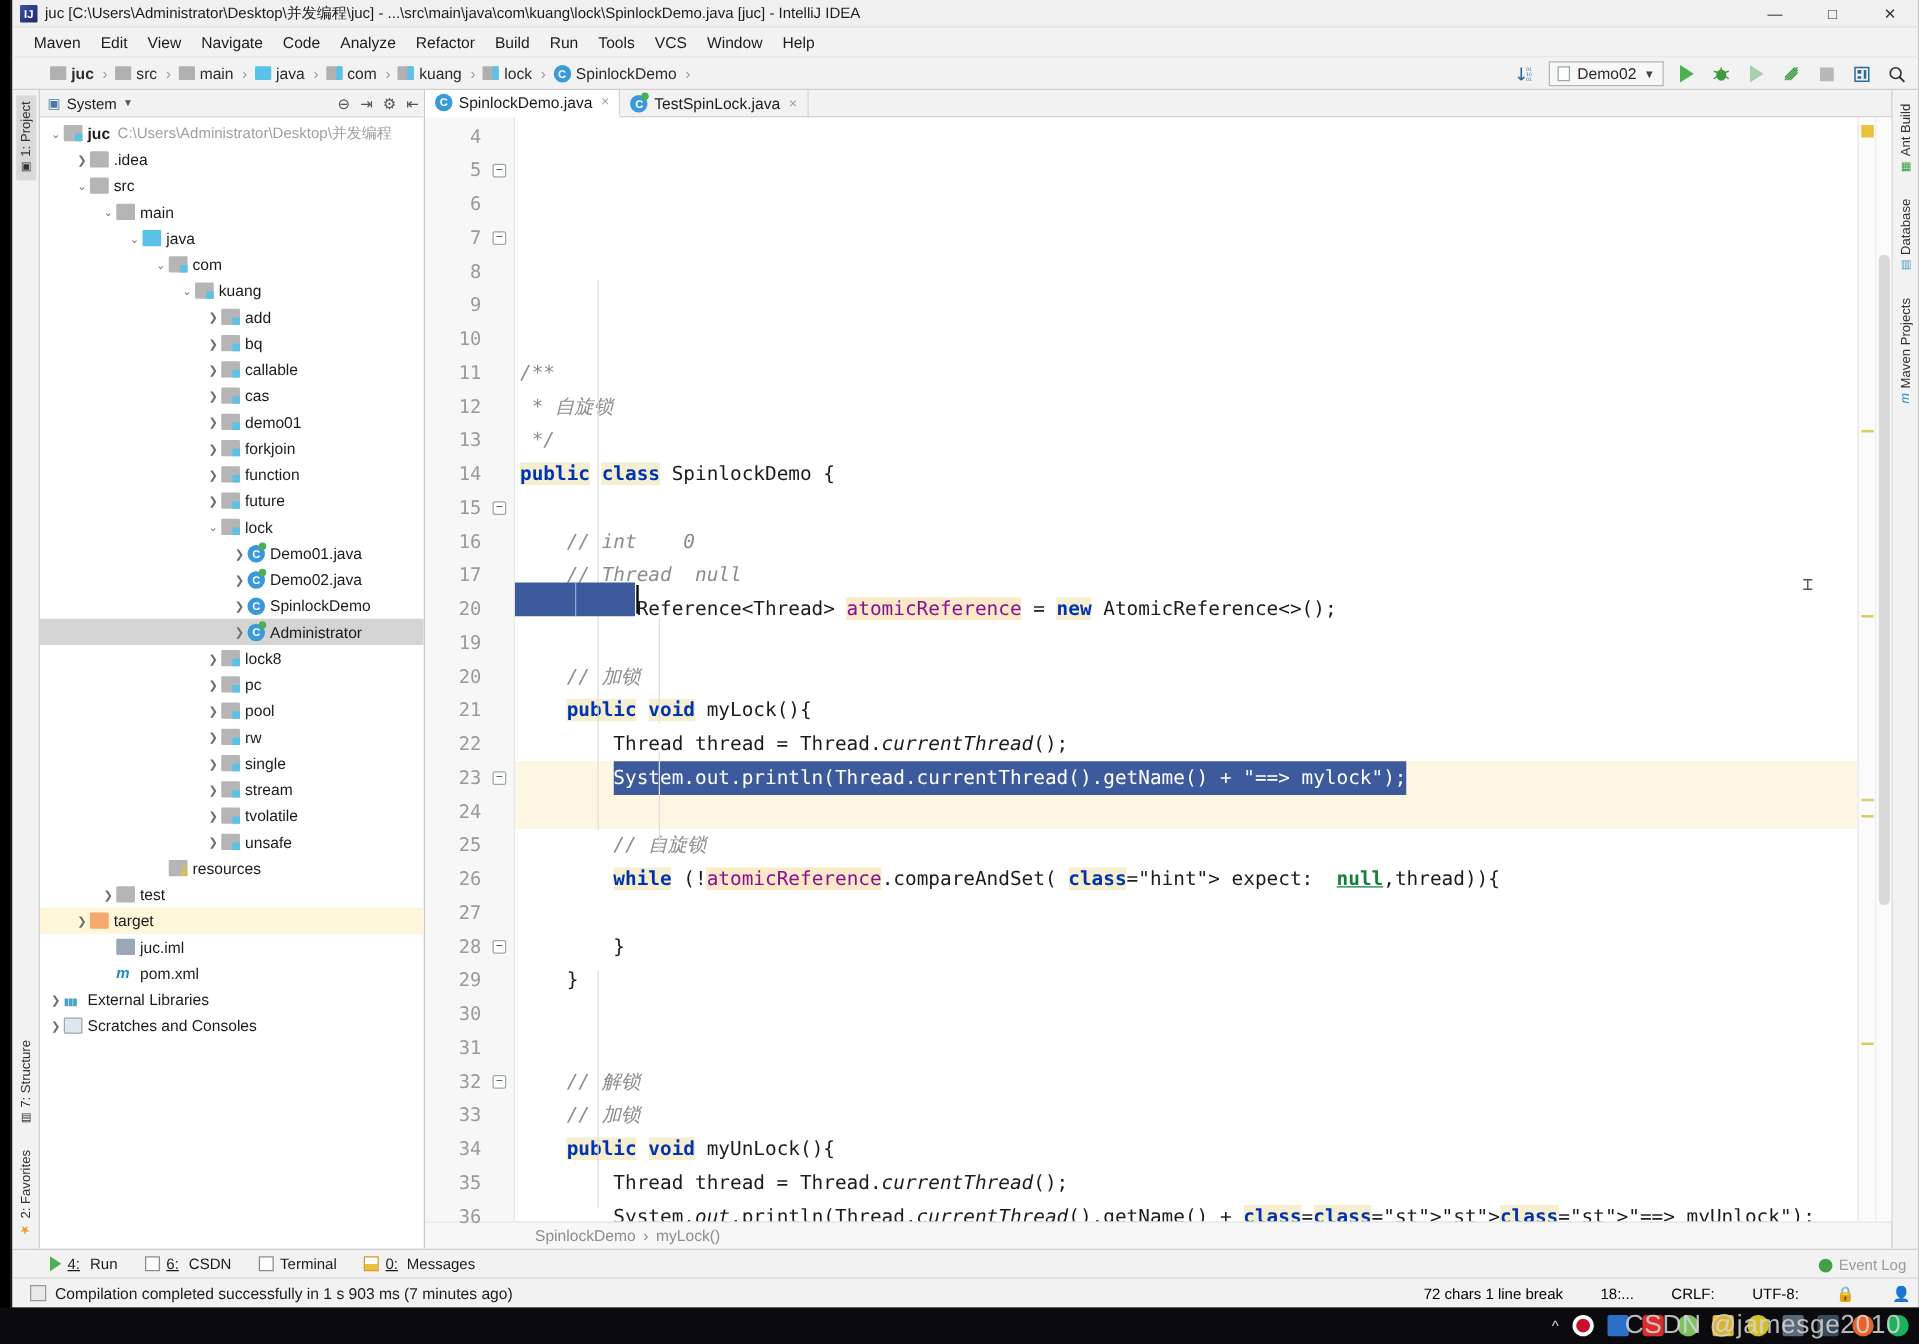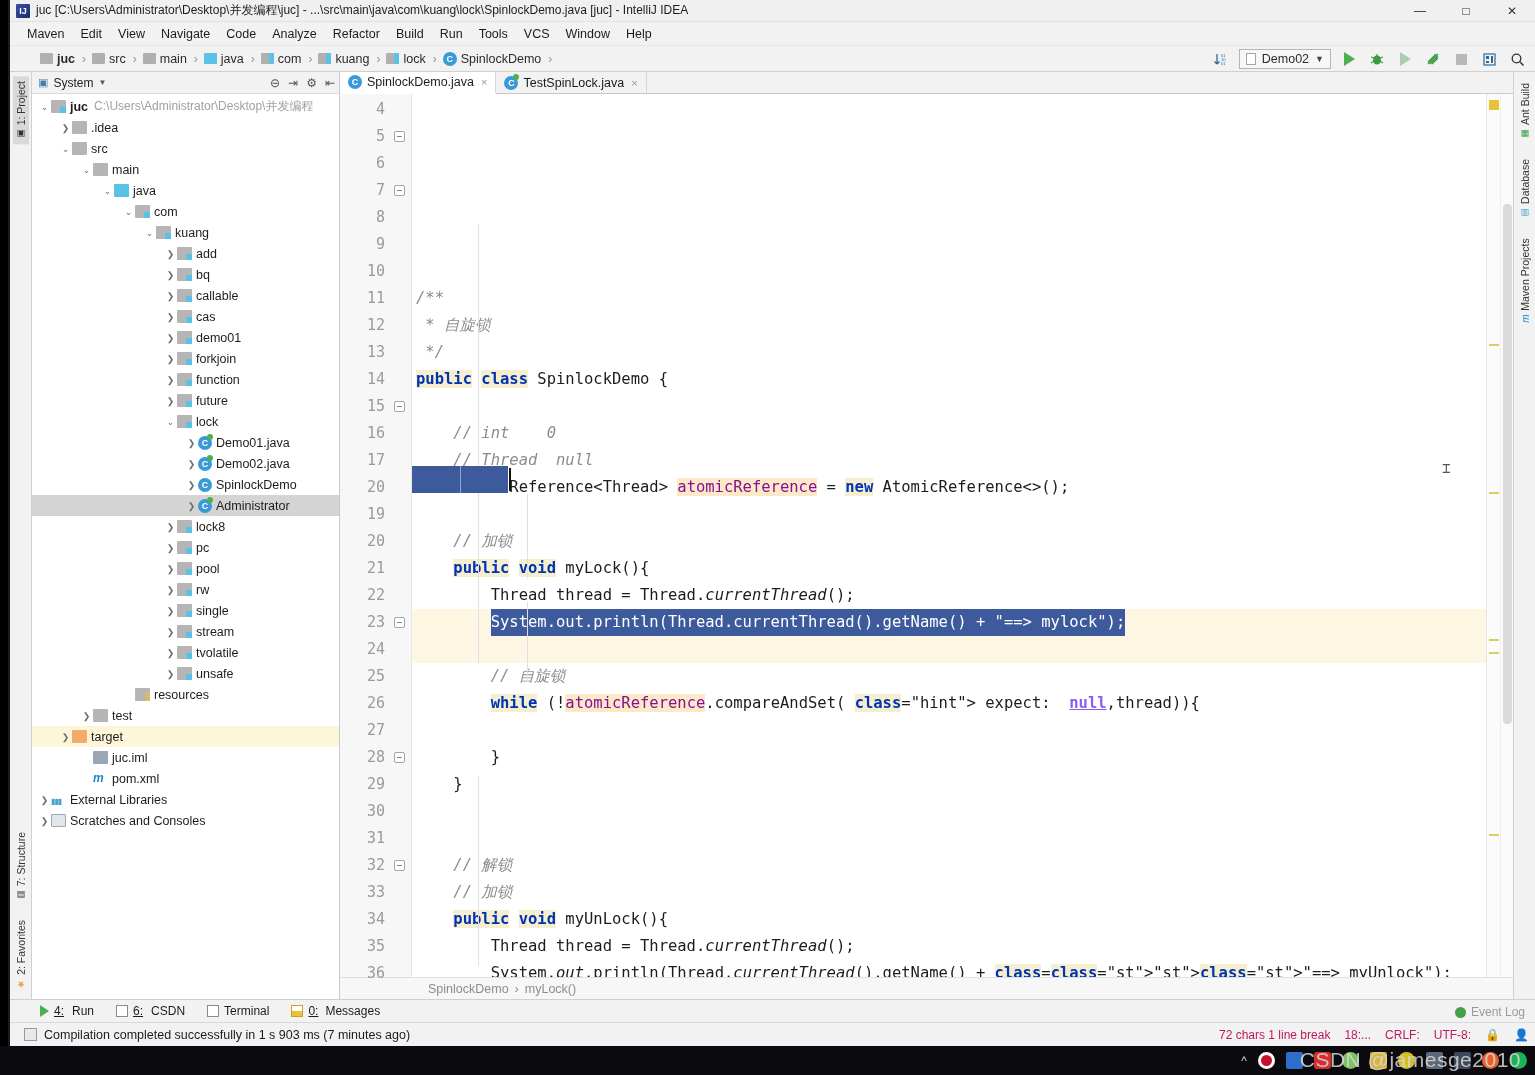--- a/index.html
+++ b/index.html
@@ -162,21 +162,21 @@
     color: #1c1c1c; padding-top: 2px; position: relative; overflow: hidden;
     white-space: pre;
   }
   .cline { height: 27px; line-height: 27px; padding-left: 4px; position: relative; }
   .cline.caretline { background: #fdf6e3; }
   .indentguide { position:absolute; left: 0; top:0; bottom:0; width:1px; background:#e0e0e0; }
   .kwhl{ color:#0033b3; font-weight:bold; background:#f6efcf; }
   .cm  { color:#8c8c8c; font-style:italic; }
   .fldhl { color:#871094; background:#fbe9c8; }
   .mth { color:#1c1c1c; font-style:italic; }
-  .nul { color:#8b5cf6; font-weight:bold;text-decoration:underline; }
+  .nul { color:#15803d; font-weight:bold;text-decoration:underline; }
   .selline { background:#3d5a9c; color:#ffffff; display:inline-block; }
 
   .caretbox { position:absolute; left:0; top:0; width:96px; height:27px; background:#3d5a9c; }
   .caretbox .div { position:absolute; left:48px; top:0; width:1px; height:100%; background:#8fa3cc; }
   .caretbar { position:absolute; left:97px; top:2px; width:2px; height:23px; background:#111; }
   .mousecaret { position:absolute; font-family:"DejaVu Sans Mono",monospace; color:#555; font-size:14px; }
 
   
   .markerbar { width: 14px; background: #fbfbfb; border-left: 1px solid #e6e6e6; position: relative; flex:none; }
   .markerbar .warn { position:absolute; right:1px; width:10px; height:10px; background:#e8c33a; }
@@ -208,22 +208,22 @@
   .sqico { width:12px; height:12px; border:1px solid #8a8a8a; background:#fff; }
   .sqico.orange { border-color:#d79b2a; background: linear-gradient(#fff 50%, #e8c33a 50%); }
 
   
   .statusbar {
     height: 24px; background: #f2f2f2; border-top: 1px solid #d8d8d8;
     display: flex; align-items: center; font-size: 12.5px; color: #1c1c1c;
     padding-left: 14px; position: relative;
   }
   .statusbar .sbicon { width:13px; height:13px; border:1px solid #9a9a9a; background:#e9e9e9; margin-right:7px; }
-  .statusright { position:absolute; right:6px; display:flex; align-items:center; gap:14px;
-    font-size:12px; color:#be185d; }
+  .statusright { position:absolute; right:6px; display:flex; align-items:center; gap:30px;
+    font-size:12px; color:#000000; }
   .eventlog { position:absolute; right:10px; top:-18px; display:flex; align-items:center; gap:5px;
     font-size:12px; color:#9a9a9a; }
   .greendot { width:11px; height:11px; border-radius:50%; background:#43a047; }
 
   
   .taskbar {
     position:absolute; left:0; bottom:0; width:1535px; height:29px; background:#0b0b0f;
     display:flex; align-items:center; justify-content:flex-end; padding-right:8px; gap:11px;
   }
   .tray { width:17px; height:17px; border-radius:50%; display:inline-block; }

